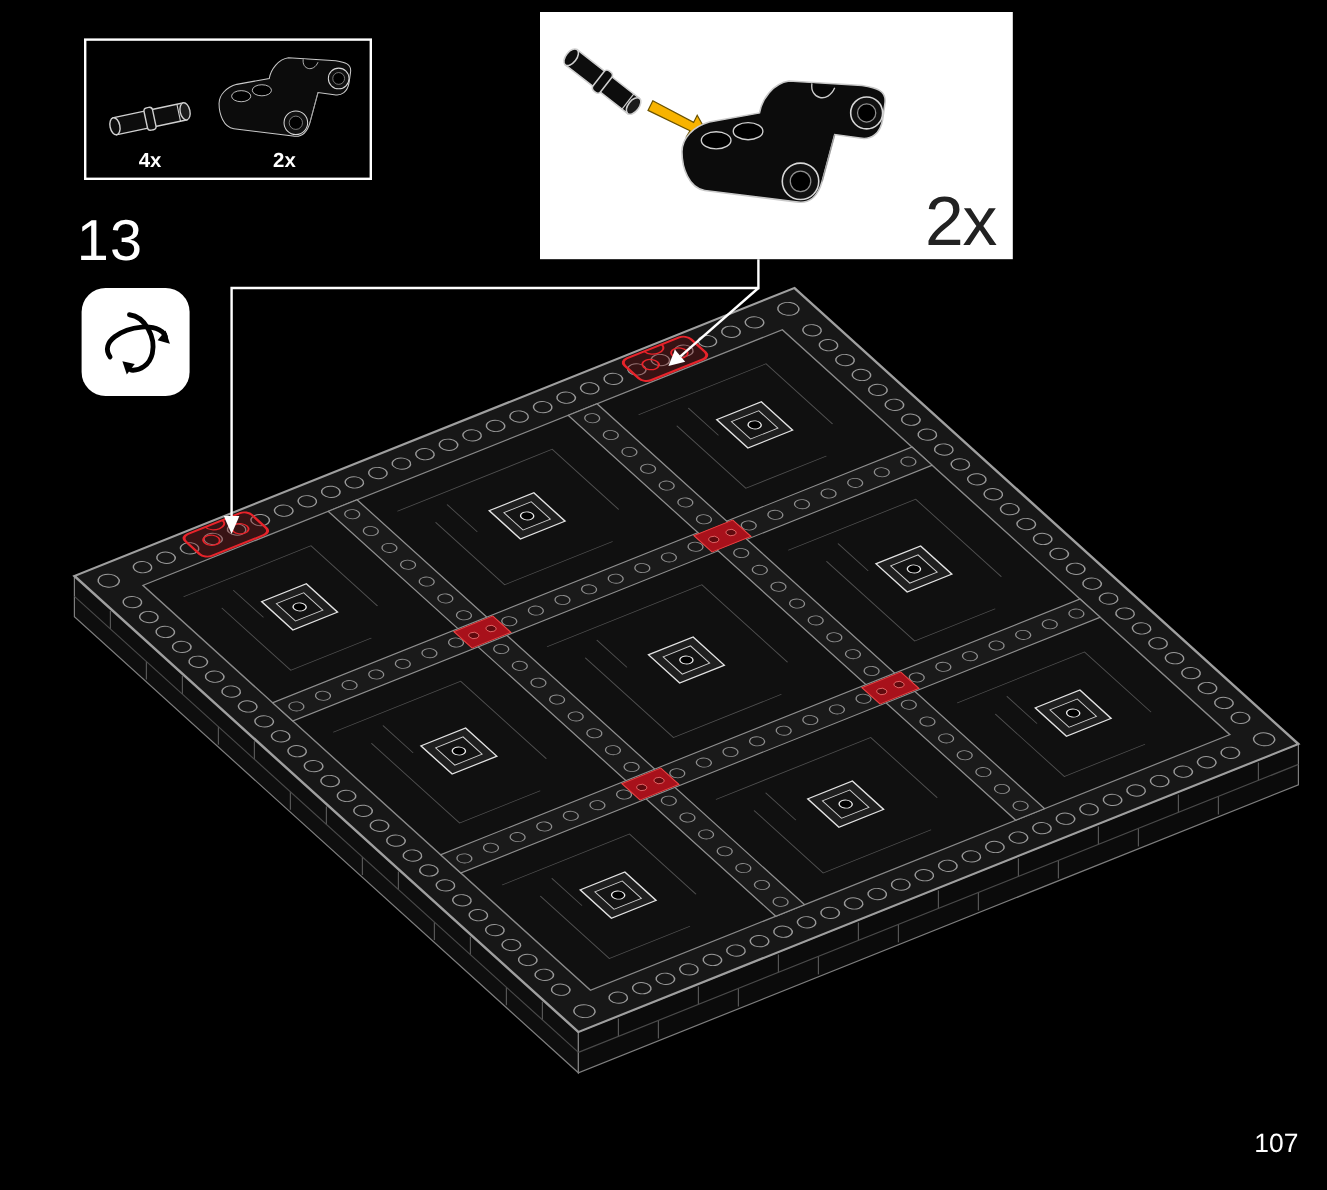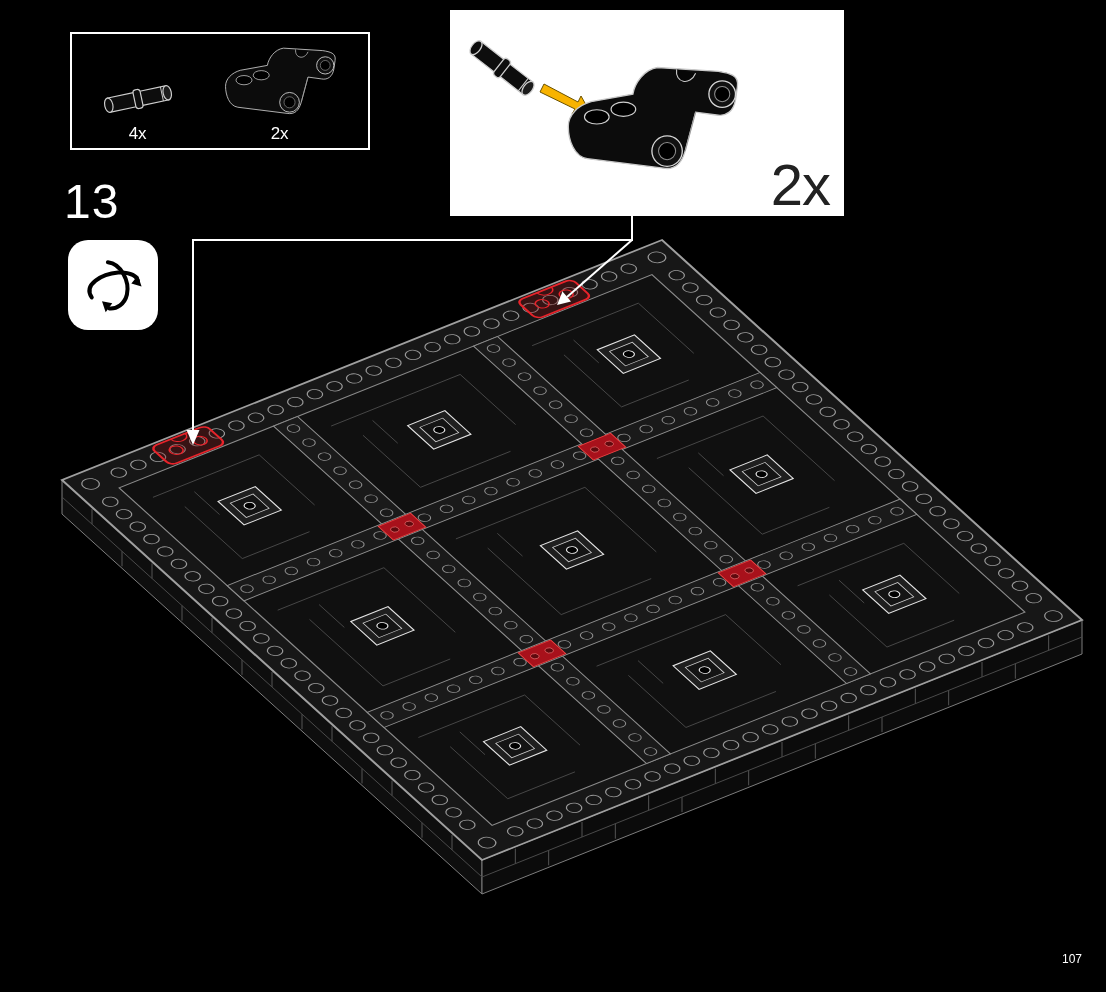--- a/index.html
+++ b/index.html
@@ -3,23 +3,23 @@
 <meta charset="utf-8">
 <style>
   * { margin:0; padding:0; box-sizing:border-box; }
   html,body { background:#000; }
   .page {
     position:relative; width:1106px; height:992px; background:#000;
     overflow:hidden; font-family:"Liberation Sans", sans-serif;
   }
   .diagram-svg { position:absolute; left:0; top:0; }
   .parts-box {
-    position:absolute; left:70px; top:32px; width:300px; height:118px;
+    position:absolute; left:70px; top:32px; width:240px; height:118px;
     border:2px solid #fff; background:#000;
-    display:flex; align-items:stretch; padding:8px 6px 6px 6px;
+    display:flex; align-items:stretch; padding:8px 6px 6px 6px;font-weight:bold;
   }
   .part { display:flex; flex-direction:column; align-items:center; justify-content:flex-end; }
   .part-pin-cell { width:42%; }
   .part-conn-cell { width:58%; }
   .part-count { color:#fff; font-size:17px; line-height:1; margin-top:3px; }
   .step-number {
     position:absolute; left:64px; top:174px; color:#fff;
     font-size:48px; font-weight:400; letter-spacing:1px;
   }
   .rotate-box {
@@ -29,21 +29,21 @@
   }
   .callout {
     position:absolute; left:450px; top:10px; width:394px; height:206px;
     background:#fff;
   }
   .callout-count {
     position:absolute; right:14px; bottom:2px; color:#222;
     font-size:58px; font-weight:400; letter-spacing:-1px; line-height:1;
   }
   .page-number {
-    position:absolute; right:24px; bottom:26px; color:#fff; font-size:12px;
+    position:absolute; right:24px; bottom:26px; color:#fff; font-size:22px;
   }
 </style>
 </head>
 <body>
 
 <svg width="0" height="0" style="position:absolute" aria-hidden="true">
   <defs>
     <g id="pin-shape">
       <rect x="-33" y="-8" width="30" height="16" fill="#0d0d0d" stroke="#cfcfcf" stroke-width="1.3"></rect>
       <ellipse cx="-33" cy="0" rx="4.5" ry="8" fill="#0d0d0d" stroke="#cfcfcf" stroke-width="1.3"></ellipse>

